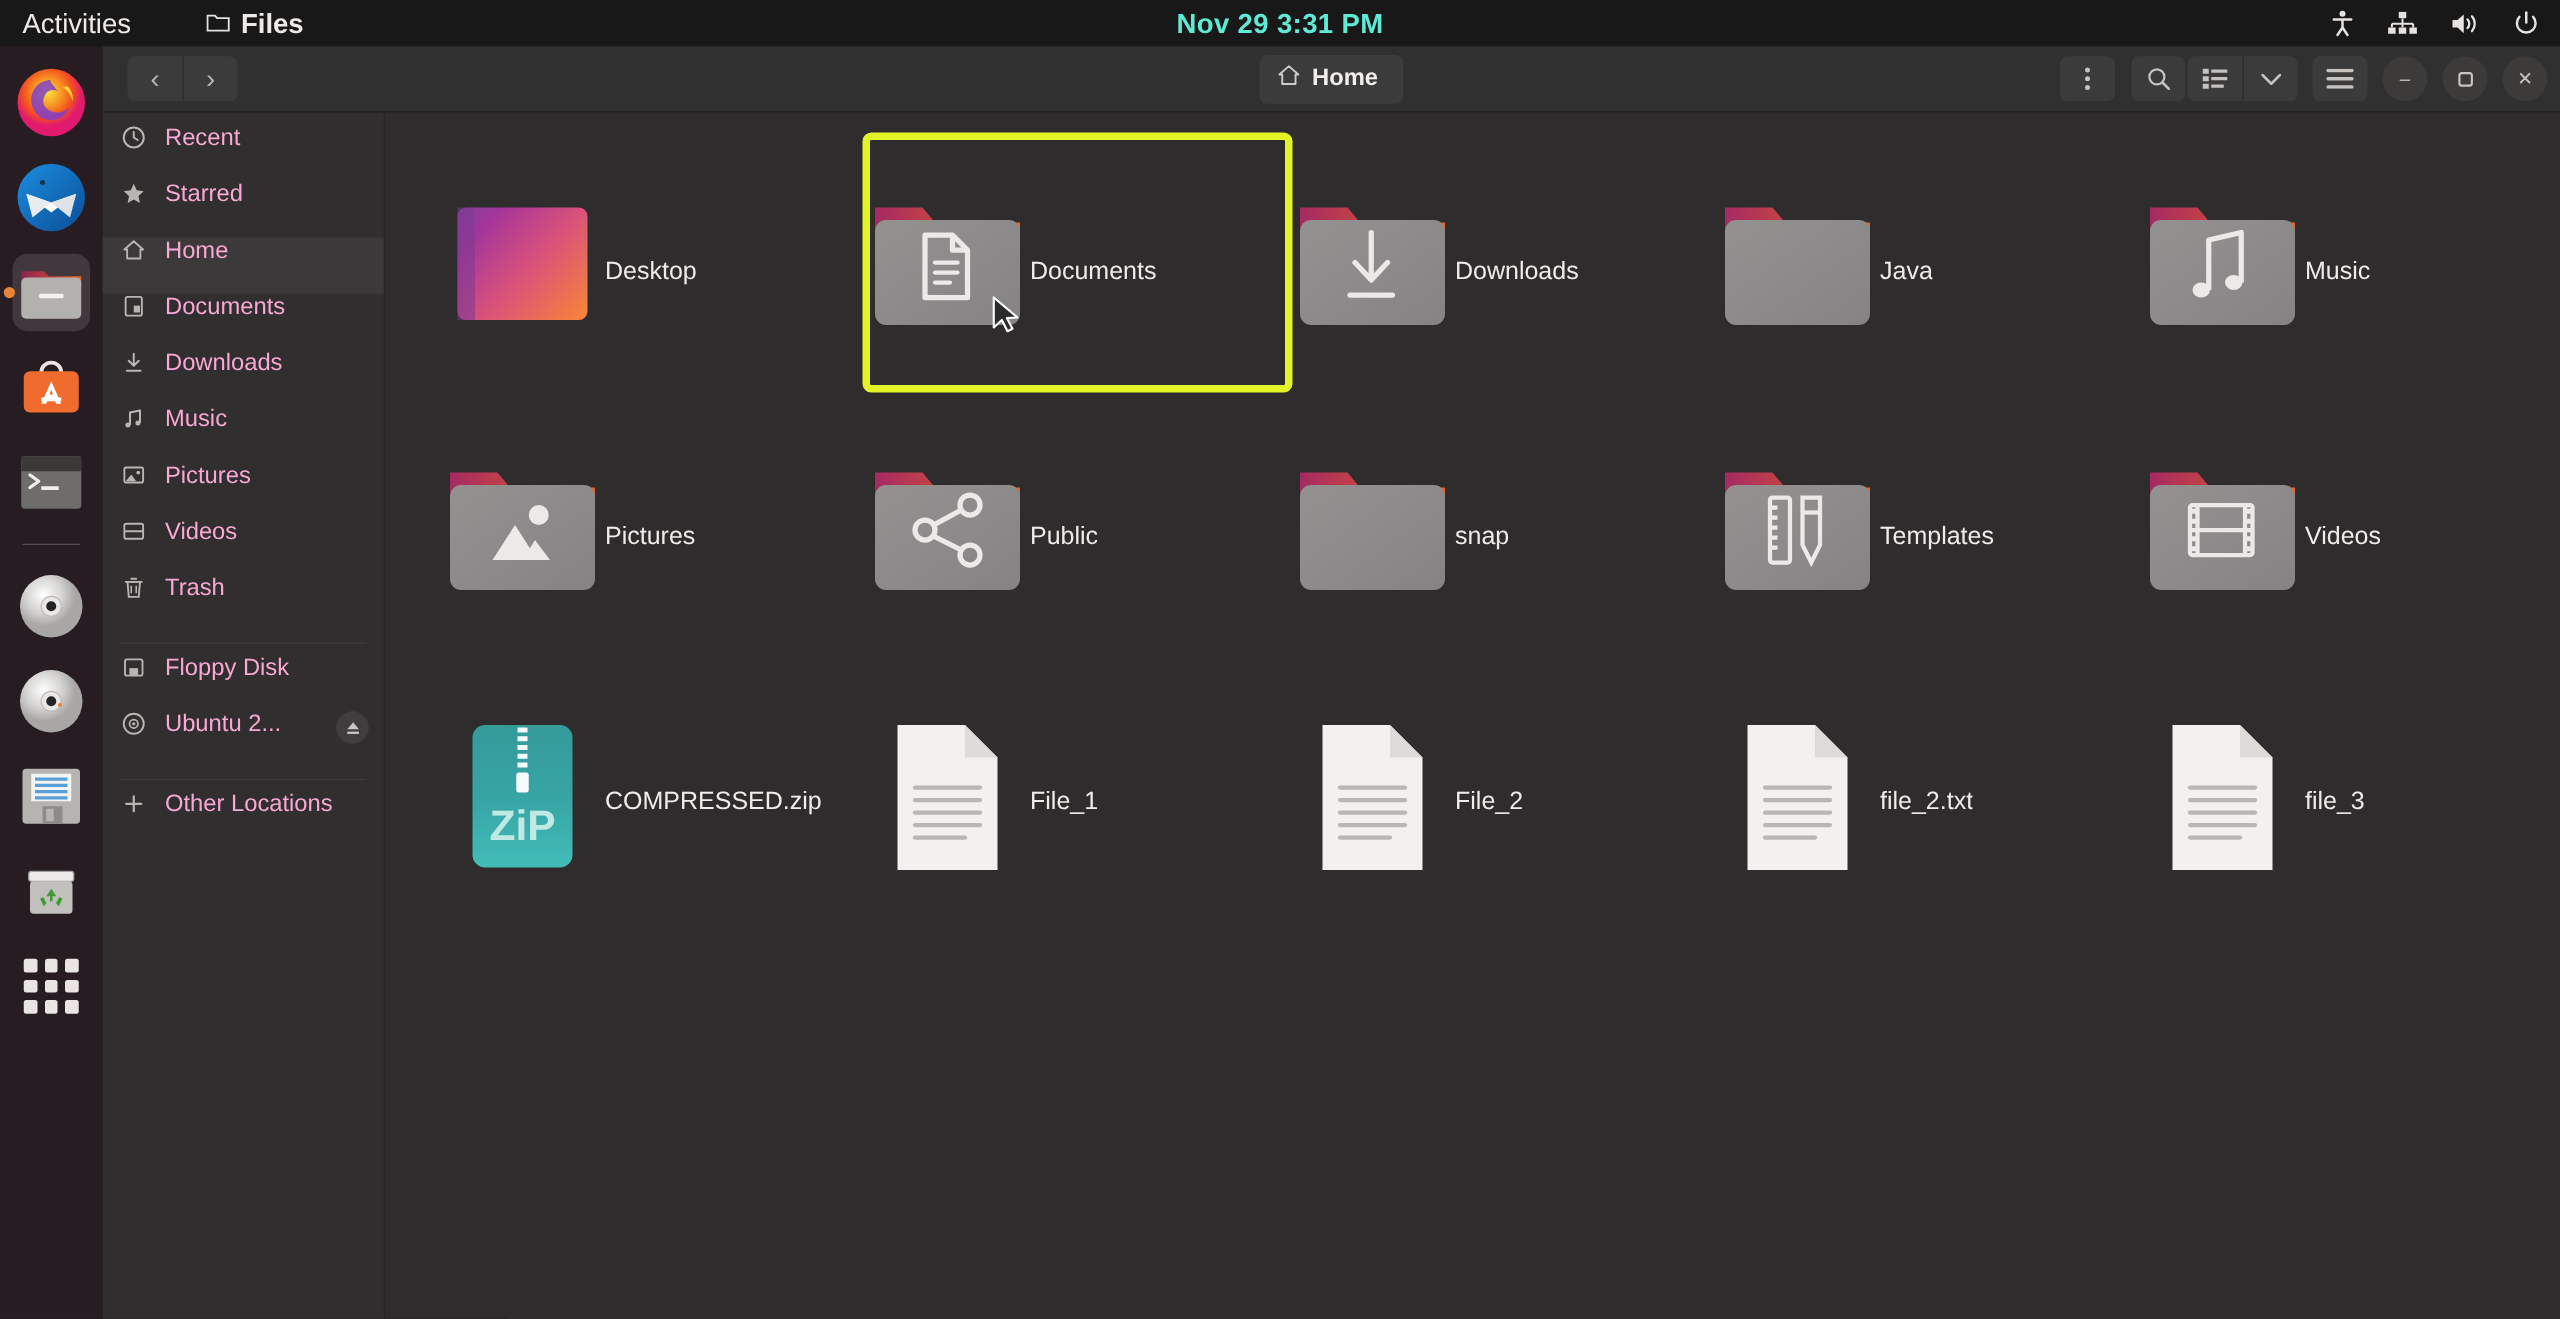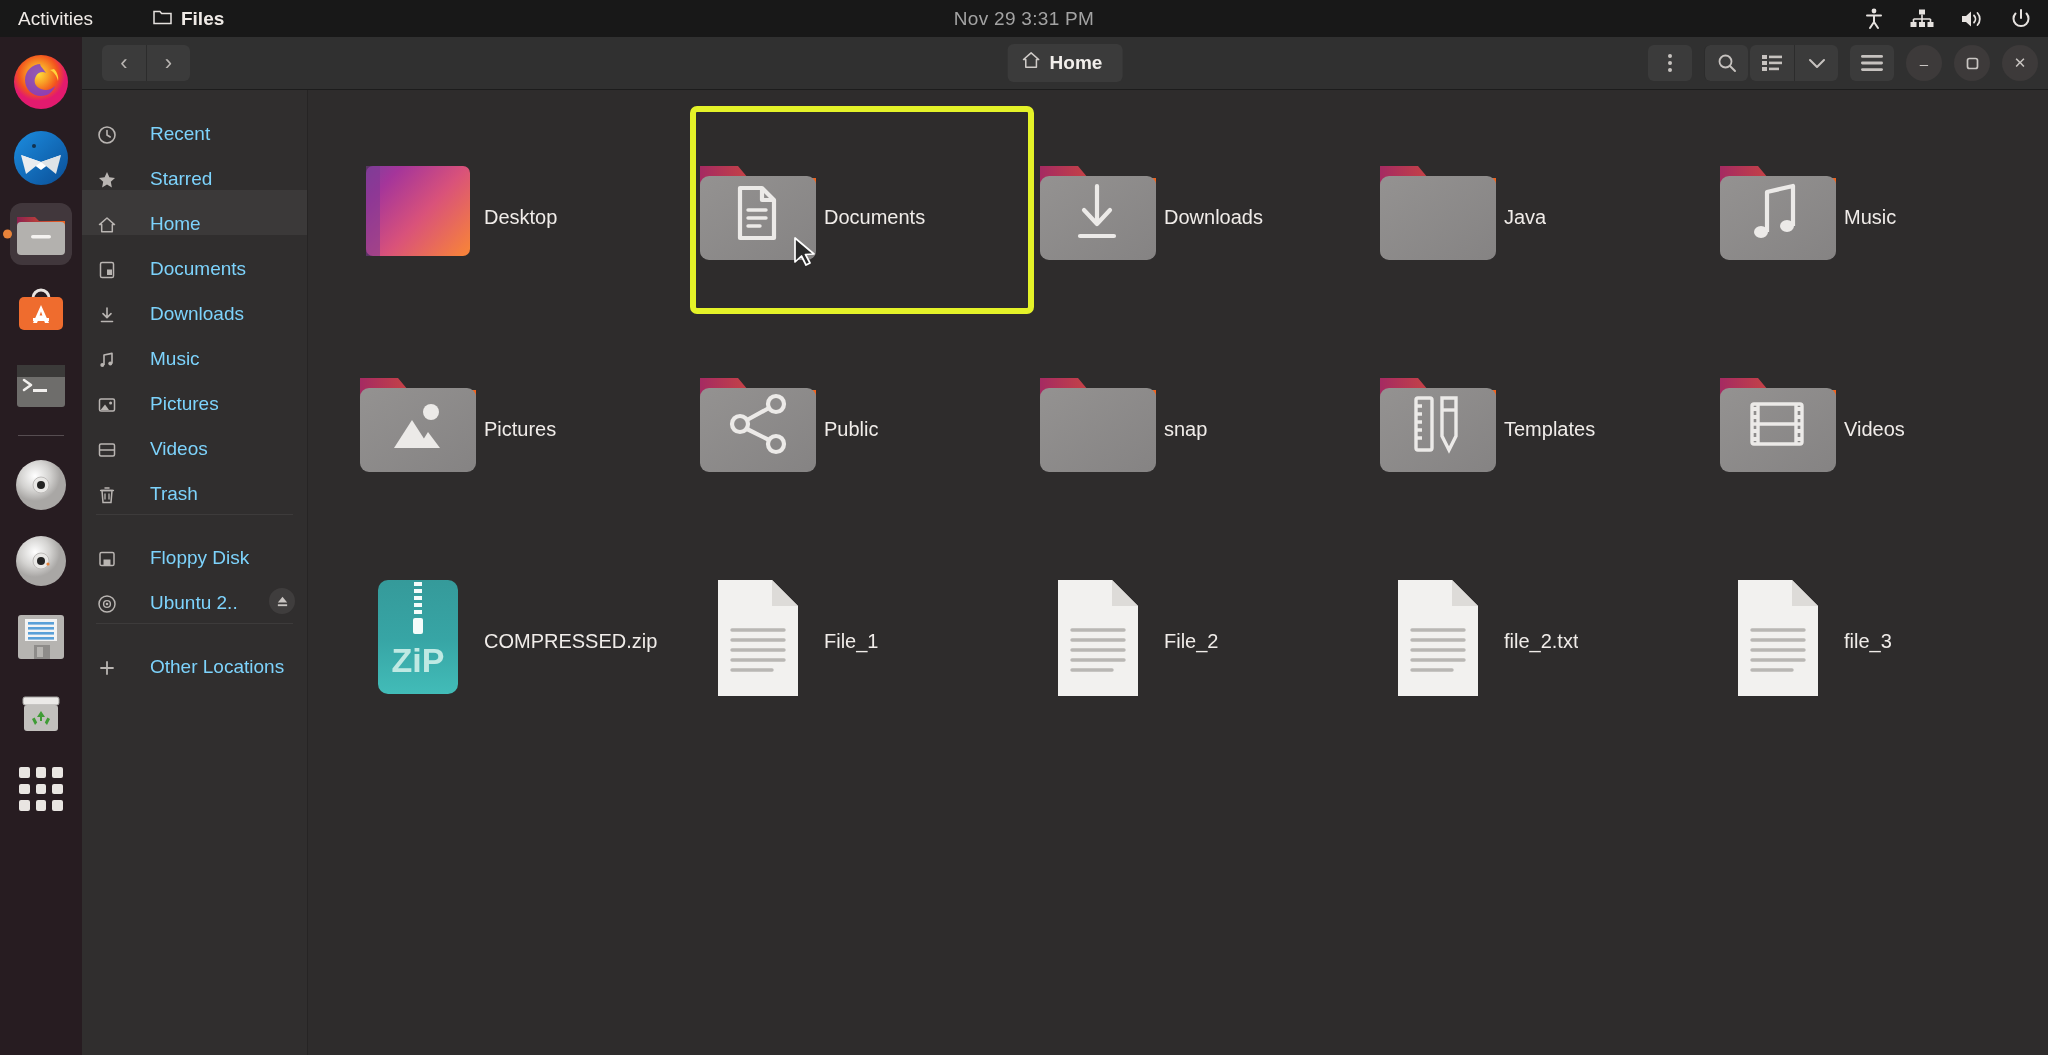--- a/index.html
+++ b/index.html
@@ -9,28 +9,28 @@
     font-family: "Liberation Sans", sans-serif;
     overflow: hidden;
   }
   #root { position: relative; width: 2048px; height: 1055px; }
 
   
   .topbar {
     position: absolute; top: 0; left: 0; width: 2048px; height: 37px;
     background: #181818; color: #e6e2df;
     display: flex; align-items: center;
-    font-size: 19px; z-index: 40;
+    font-size: 22px; z-index: 40;
   }
   .tb-activities { margin-left: 18px; font-weight: 400; color: #efeae6; cursor: pointer; }
   .tb-app { margin-left: 60px; display: flex; align-items: flex-start; gap: 9px; cursor: pointer; }
   .tb-app-name { font-weight: 700; color: #efeae6; }
   .tb-clock {
     position: absolute; left: 50%; transform: translateX(-50%);
-    font-weight: 400; color: #a3a3a3; letter-spacing: .3px; cursor: pointer;
+    font-weight: 700; color: #5eead4; letter-spacing: .3px; cursor: pointer;
   }
   .tb-right {
     position: absolute; right: 16px; display: flex; align-items: center; gap: 26px;
   }
   .tb-right .ico { display: flex; align-items: center; cursor: pointer; }
 
   
   .dock {
     position: absolute; top: 37px; left: 0; width: 82px; height: 1018px;
     background: #271c21; z-index: 30;
@@ -105,22 +105,22 @@
   .body { display: flex; height: calc(100% - 53px); }
 
   
   .sidebar {
     width: 226px; background: #302e2e; height: 100%;
     border-right: 1px solid #262424;
     padding-top: 10px; flex: 0 0 226px;
     font-size: 19px;
   }
   .side-item {
-    display: flex; align-items: flex-end; gap: 32px;
-    height: 45px; padding: 0 12px 0 14px; color: #7dd3fc;
+    display: flex; align-items: flex-start; gap: 14px;
+    height: 45px; padding: 0 12px 0 14px; color: #f9a8d4;
     cursor: pointer; position: relative;
   }
   .side-item.selected { background: #3b3939; }
   .side-label { flex: 1; white-space: nowrap; overflow: hidden; }
   .side-icon { width: 22px; display: flex; align-items: center; justify-content: center; color: #b9b5b2; }
   .eject {
     width: 26px; height: 26px; border-radius: 50%;
     background: #3f3d3d; display: flex; align-items: center; justify-content: center;
     cursor: pointer;
   }

